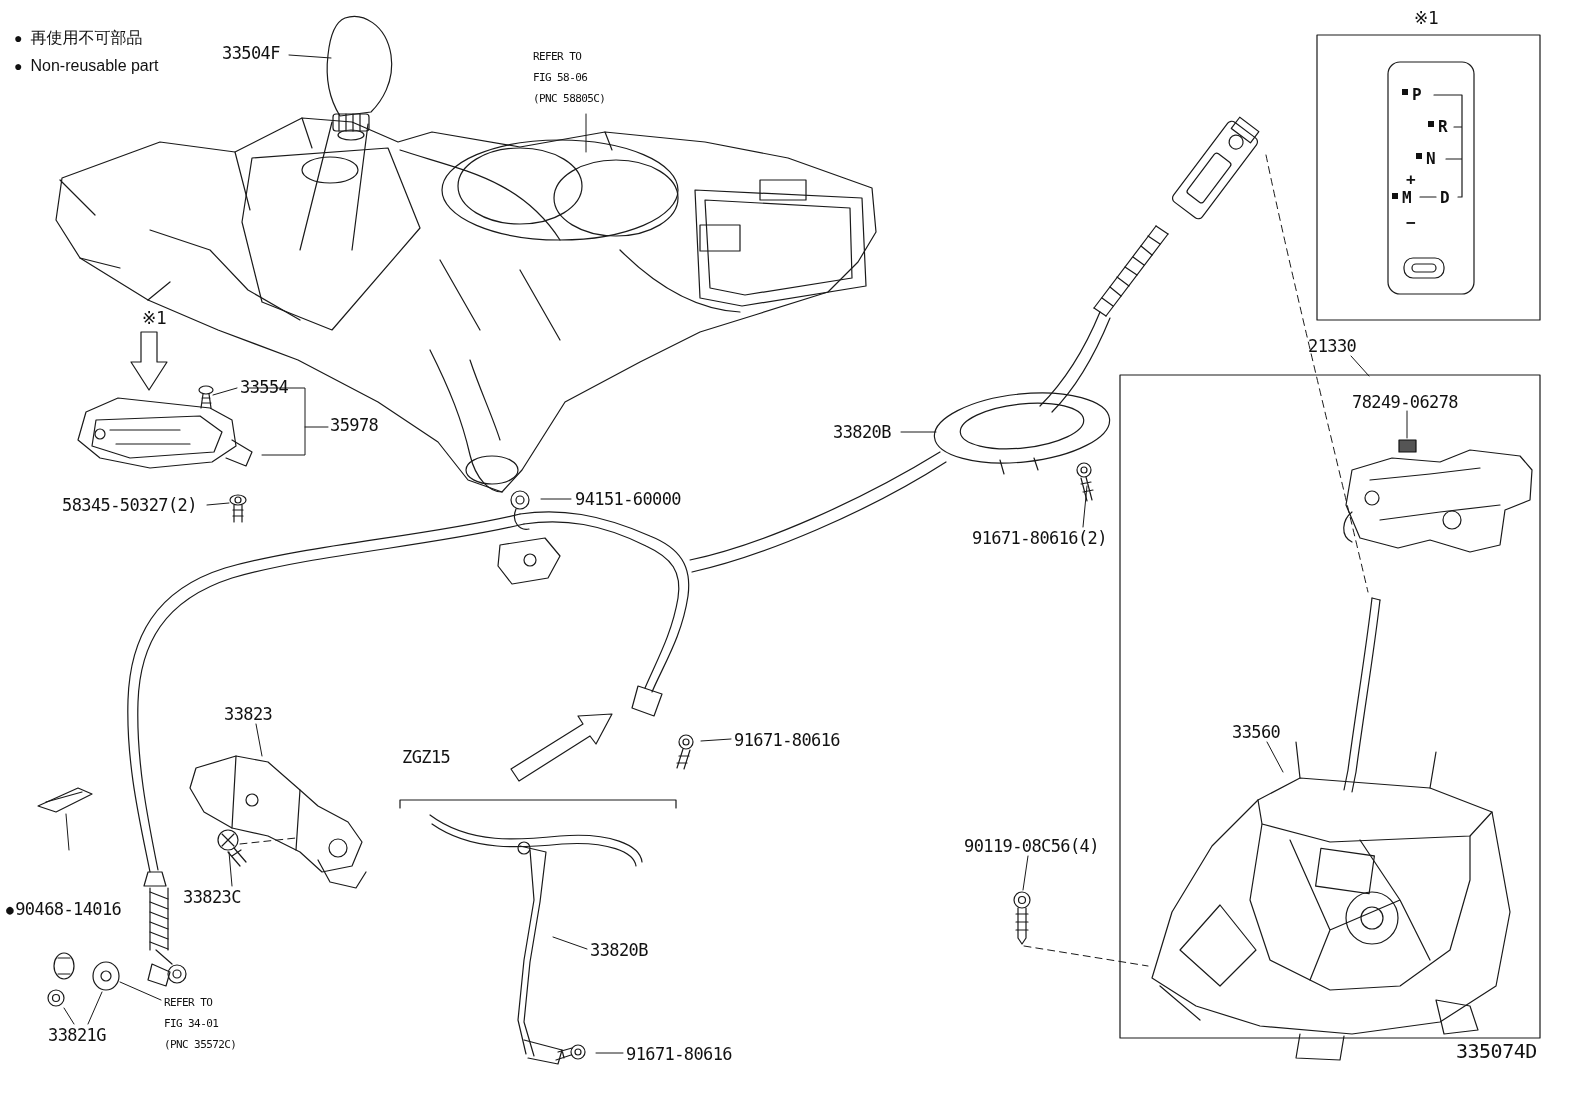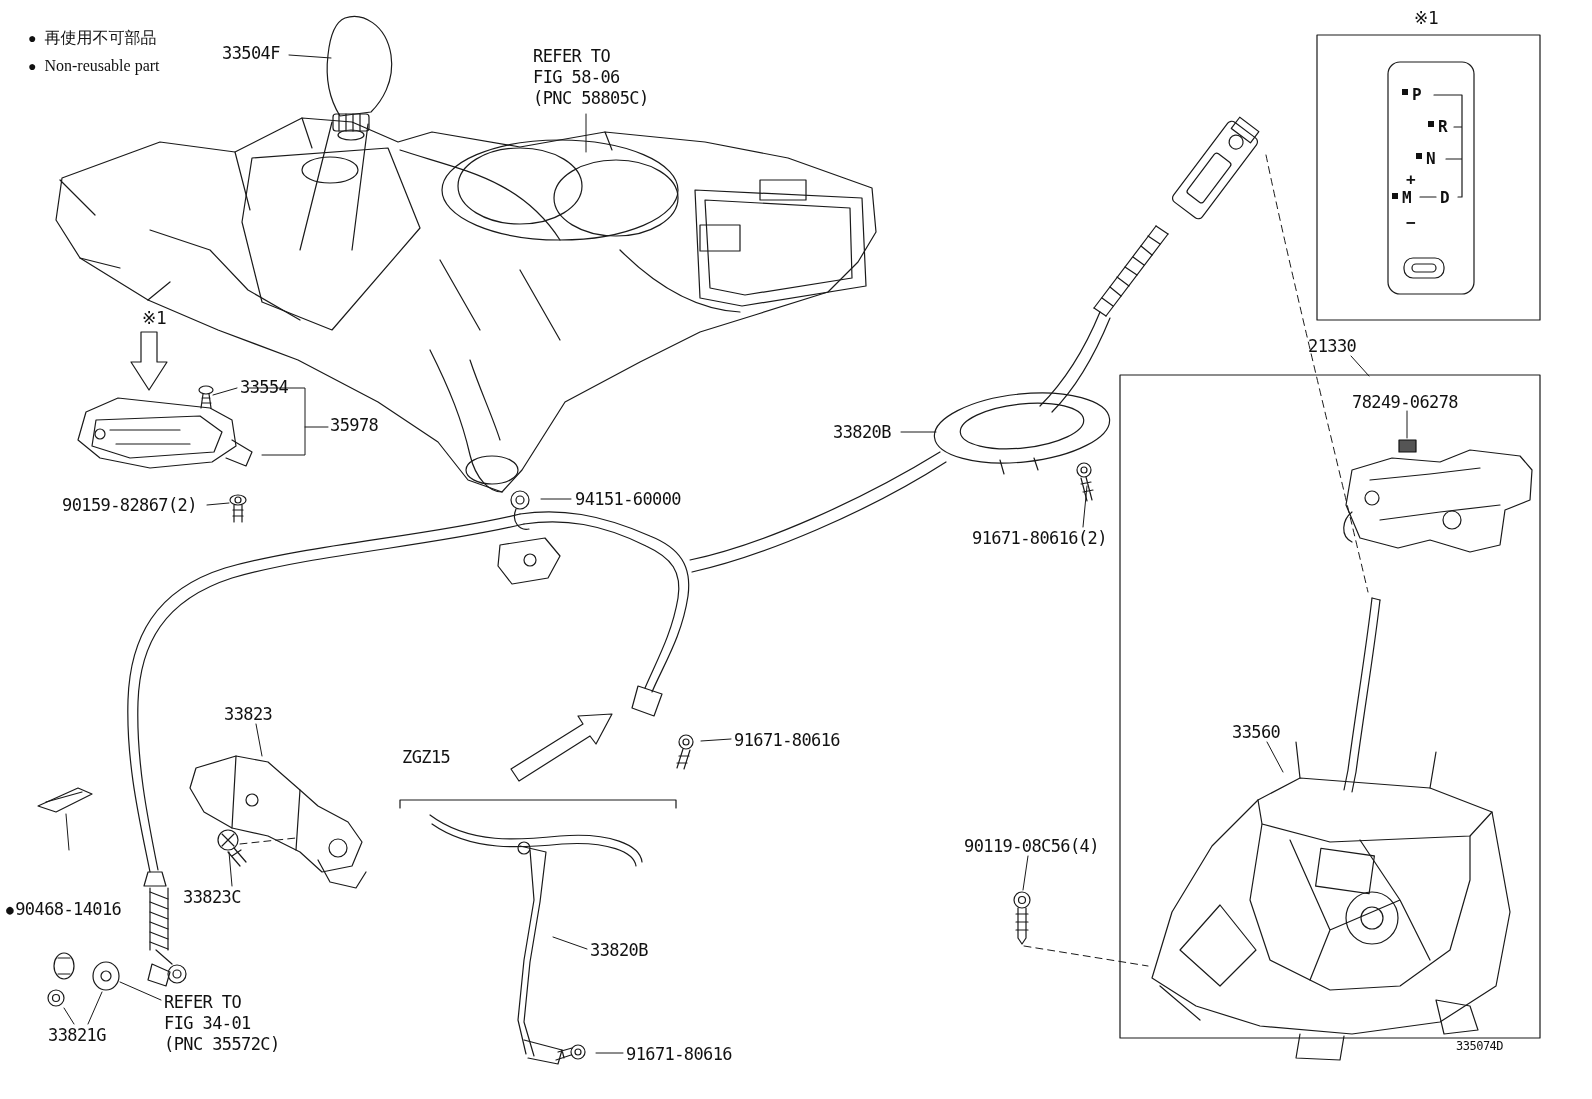--- a/index.html
+++ b/index.html
@@ -3,26 +3,26 @@
 <meta charset="utf-8">
 <style>
   *{margin:0;padding:0;box-sizing:border-box}
   html,body{background:#fff}
   body{
     width:1592px;height:1099px;position:relative;overflow:hidden;
     font-family:"DejaVu Sans Mono","Liberation Mono",monospace;color:#111;
   }
   svg.art{position:absolute;left:0;top:0}
   .label{position:absolute;font-size:17px;letter-spacing:-0.6px;white-space:nowrap;line-height:1.15}
-  .refer{position:absolute;font-size:17px;letter-spacing:-0.6px;white-space:nowrap;line-height:21px}
-  .legend{position:absolute;left:28px;top:24px;font-size:16px;line-height:27px;font-family:Liberation Serif, serif}
+  .refer{position:absolute;font-size:11px;letter-spacing:-0.6px;white-space:nowrap;line-height:21px}
+  .legend{position:absolute;left:14px;top:24px;font-size:16px;line-height:27px;font-family:Liberation Sans, sans-serif}
   .legend .bullet{font-size:14px;margin-right:8px}
   .note{position:absolute;font-size:17px;white-space:nowrap;font-family:"DejaVu Sans","Liberation Sans",sans-serif}
   .bullet-inline{font-size:13px;margin-right:2px;vertical-align:1px}
-  .code{position:absolute;font-size:12px;letter-spacing:-0.5px}
+  .code{position:absolute;font-size:20px;letter-spacing:-0.5px}
 </style>
 </head>
 <body>
 
 <svg class="art" width="1592" height="1099" viewBox="0 0 1592 1099" fill="none" stroke="#1a1a1a" stroke-width="1.2" stroke-linejoin="round" stroke-linecap="round">
 
   <g>
     <path d="M62,178 L160,142 L235,152 L302,118 L352,122 L398,142 L432,132 L520,147 L605,132 L705,142 L788,158 L872,188 L876,232 L858,262 L828,292 L758,314 L700,332 L640,362 L565,402 L522,470 L502,492 L468,480 L438,442 L378,402 L298,360 L218,330 L148,300 L80,258 L56,220 Z"></path>
     <ellipse cx="560" cy="190" rx="118" ry="50"></ellipse>
     <ellipse cx="520" cy="186" rx="62" ry="38"></ellipse>
@@ -270,21 +270,21 @@
   <div>REFER TO</div>
   <div>FIG 58-06</div>
   <div>(PNC 58805C)</div>
 </div>
 
 <div class="note" style="left:142px;top:308px">※1</div>
 <div class="note" style="left:1414px;top:8px">※1</div>
 
 <div class="label" style="left:240px;top:378px">33554</div>
 <div class="label" style="left:330px;top:416px">35978</div>
-<div class="label" style="left:62px;top:496px">90159-82867(2)</div>
+<div class="label" style="left:62px;top:496px">58345-50327(2)</div>
 <div class="label" style="left:575px;top:490px">94151-60000</div>
 <div class="label" style="left:833px;top:423px">33820B</div>
 <div class="label" style="left:972px;top:529px">91671-80616(2)</div>
 <div class="label" style="left:1308px;top:337px">21330</div>
 <div class="label" style="left:1352px;top:393px">78249-06278</div>
 <div class="label" style="left:224px;top:705px">33823</div>
 <div class="label" style="left:402px;top:748px">ZGZ15</div>
 <div class="label" style="left:734px;top:731px">91671-80616</div>
 <div class="label" style="left:1232px;top:723px">33560</div>
 <div class="label" style="left:964px;top:837px">90119-08C56(4)</div>

